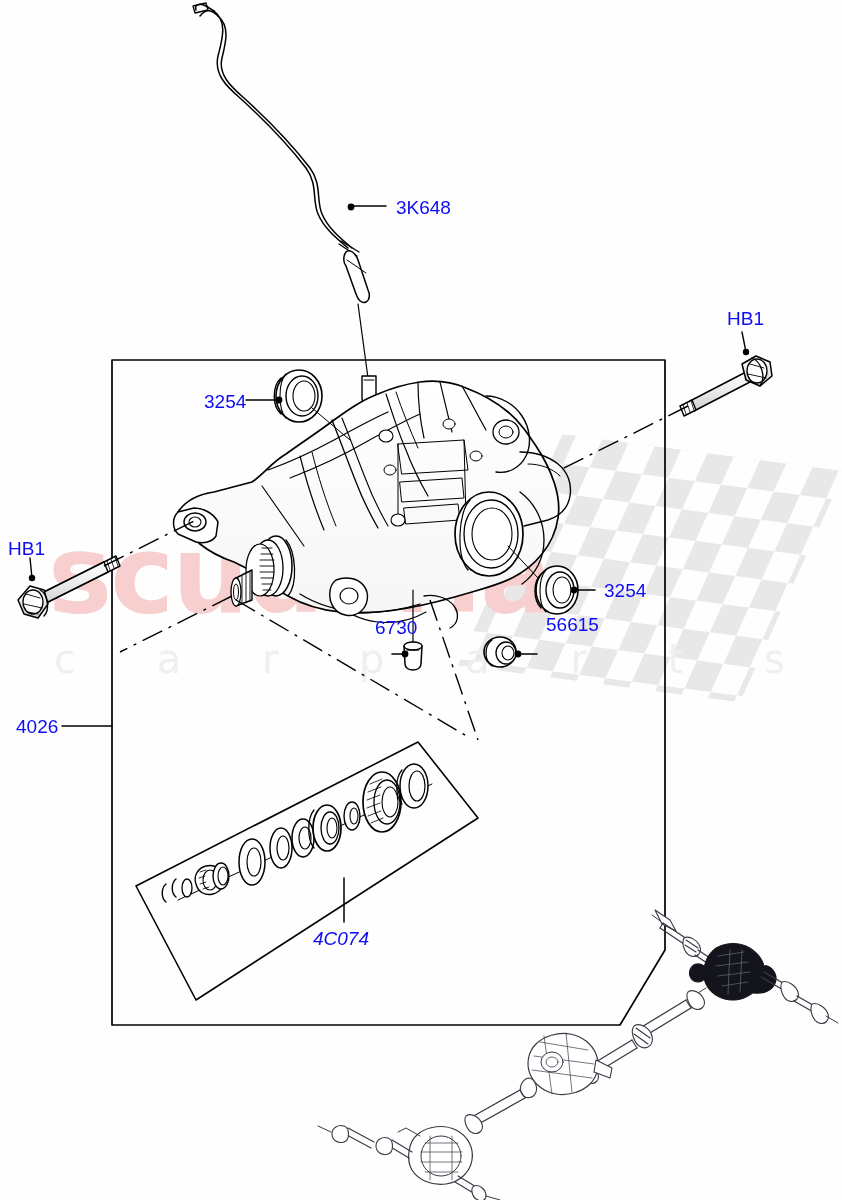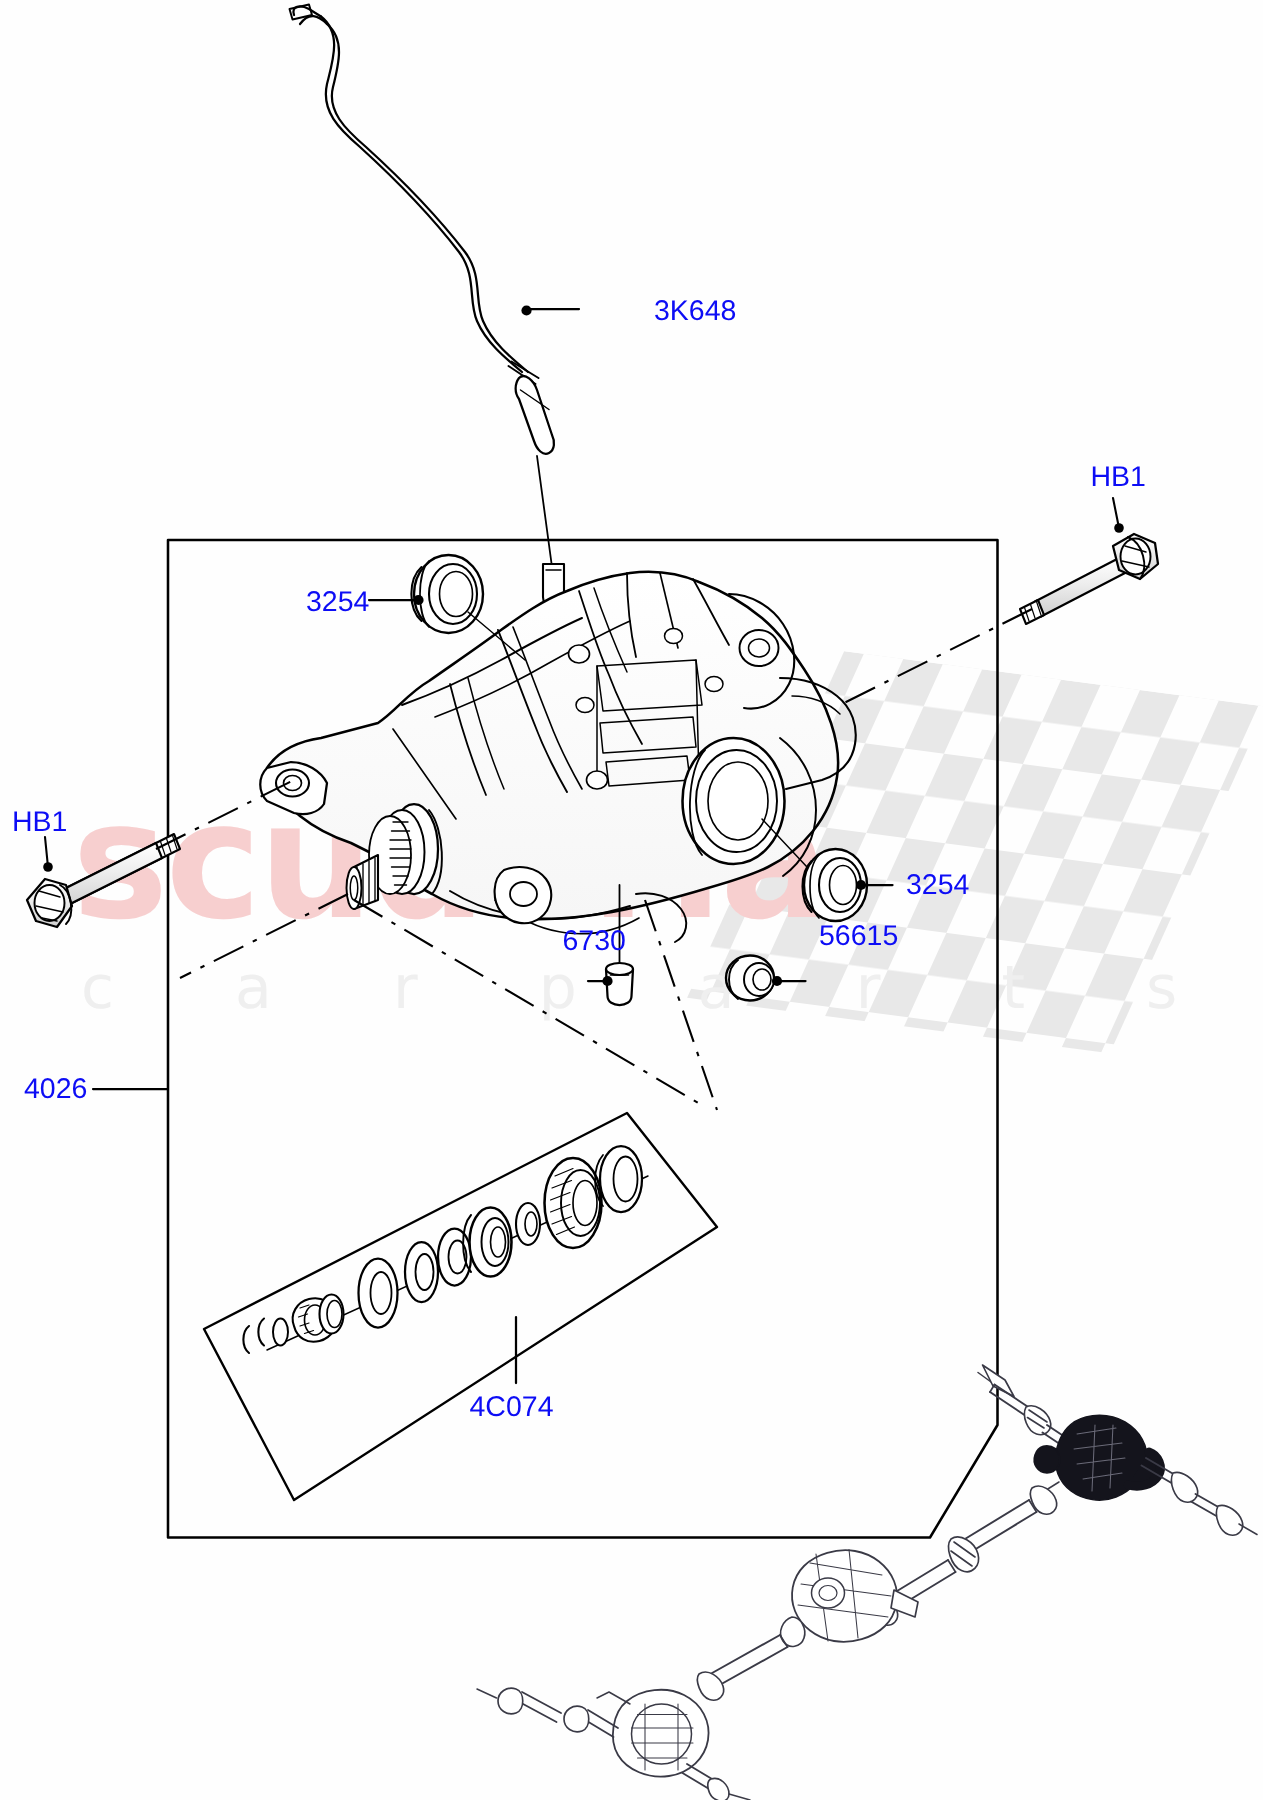--- a/index.html
+++ b/index.html
@@ -514,31 +514,31 @@
                    C472,1198 470,1188 474,1186 Z" fill="#ffffff"></path>
           <path d="M486,1196 L500,1200" stroke-width="1.0"></path>
 
           <path d="M420,1136 L406,1128 L398,1132" stroke-width="1.0"></path>
         </g>
       </g>
 
     </g>
   </svg>
 
-  <div class="plabel" style="left:396px; top:197px;margin-left:40px;">3K648</div>
+  <div class="plabel" style="left:396px; top:197px;">3K648</div>
 
   <div class="plabel" style="left:204px; top:391px;">3254</div>
 
   <div class="plabel" style="left:727px; top:308px;">HB1</div>
 
   <div class="plabel" style="left:8px; top:538px;">HB1</div>
 
   <div class="plabel" style="left:604px; top:580px;">3254</div>
 
   <div class="plabel" style="left:350px; top:617px;margin-left:25px;">6730</div>
 
   <div class="plabel" style="left:546px; top:614px;">56615</div>
 
   <div class="plabel" style="left:16px; top:716px;text-align:right;">4026</div>
 
-  <div class="plabel" style="left:313px; top:928px;">4C074</div>
+  <div class="plabel" style="left:313px; top:928px;font-style:italic;">4C074</div>
 
 </div>
 
 </body></html>

